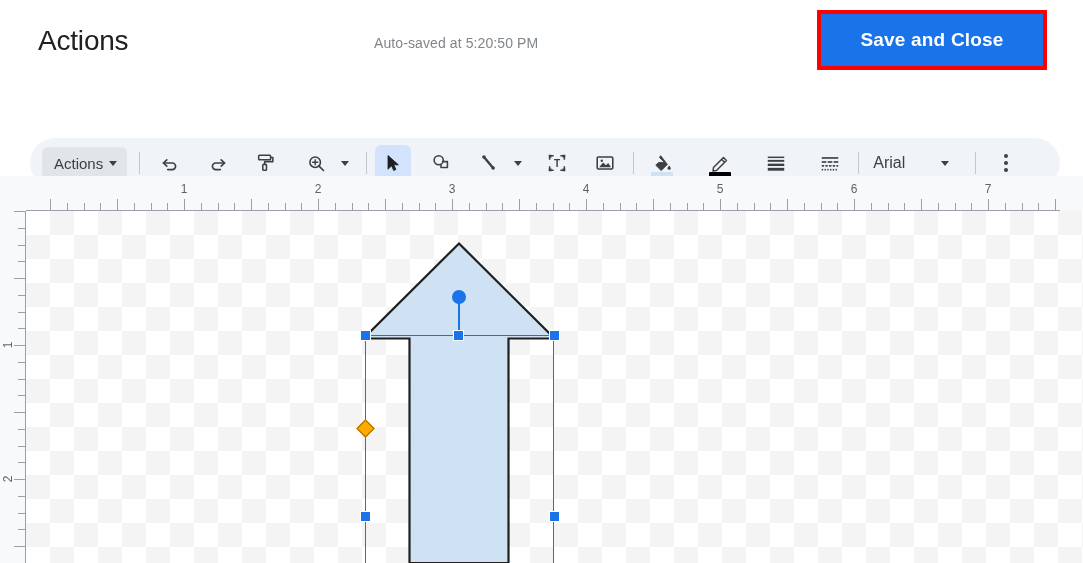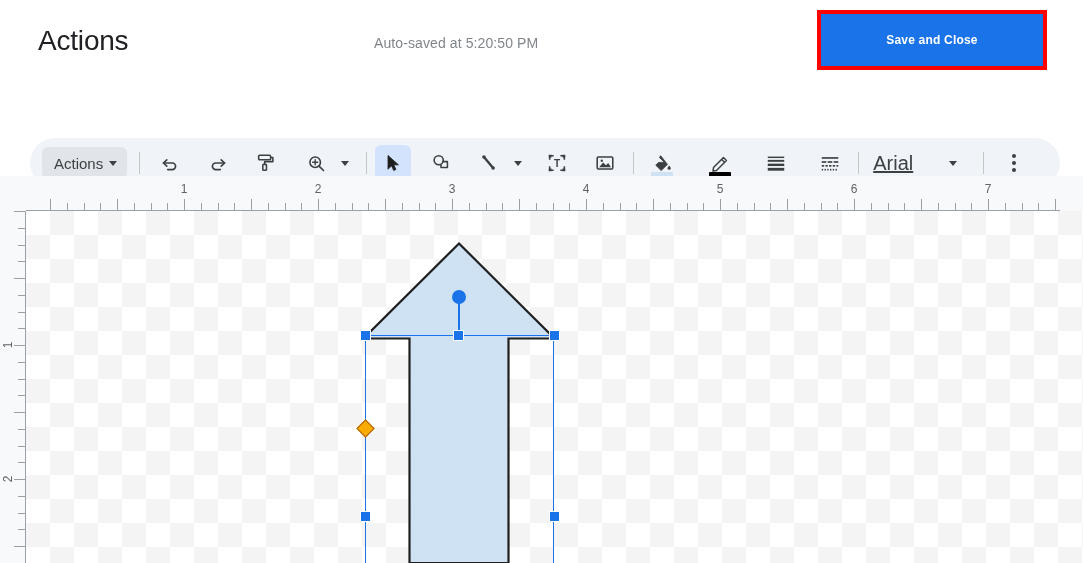--- a/index.html
+++ b/index.html
@@ -30,21 +30,21 @@
   .save-close-wrap {
     position: absolute; left: 817px; top: 10px;
     width: 230px; height: 60px;
     border: 4px solid #ff0000;
     background: transparent;
   }
   .save-close-btn {
     position: absolute; left: 0; top: 0; right: 0; bottom: 0;
     background: #1a73e8;
     color: #ffffff;
-    font-size: 12px; font-weight: 700;
+    font-size: 19px; font-weight: 700;
     font-family: "Liberation Sans", sans-serif;
     border: none; cursor: pointer;
     display: flex; align-items: center; justify-content: center;
     letter-spacing: 0.2px;
   }
 
   
   .toolbar {
     position: absolute; left: 30px; top: 114px;
     width: 1030px; height: 50px;
@@ -83,23 +83,23 @@
     width: 22px; display:flex; align-items:center; justify-content:center;
     height: 36px; cursor:pointer; flex:none;
   }
   .tb-caret .caret { margin-left: 0; border-top-color:#3c4043; }
   .tb-active { background: #d3e3fd; }
   .color-swatch {
     position: absolute; left: 7px; bottom: 4px;
     width: 22px; height: 5px; border-radius: 1px;
   }
   .font-name {
-    font-size: 20px; color: #3c4043;
+    font-size: 16px; color: #3c4043;
     padding: 0 6px 0 14px; white-space: nowrap;
-    cursor: pointer; flex:none;text-decoration:underline;
+    cursor: pointer; flex:none;
   }
   .font-wrap { display:flex; align-items:center; flex:none; }
   .font-caret { width: 64px; display:flex; align-items:center; justify-content:center; cursor:pointer;}
   .kebab { width: 36px; display:flex; flex-direction:column; align-items:center; justify-content:center; gap:3px; height:36px; cursor:pointer; flex:none;}
   .kebab i { width:4px; height:4px; border-radius:50%; background:#3c4043; display:block;}
 
   
   .ruler-h {
     position: absolute; left: 0; top: 176px;
     width: 1083px; height: 35px;

